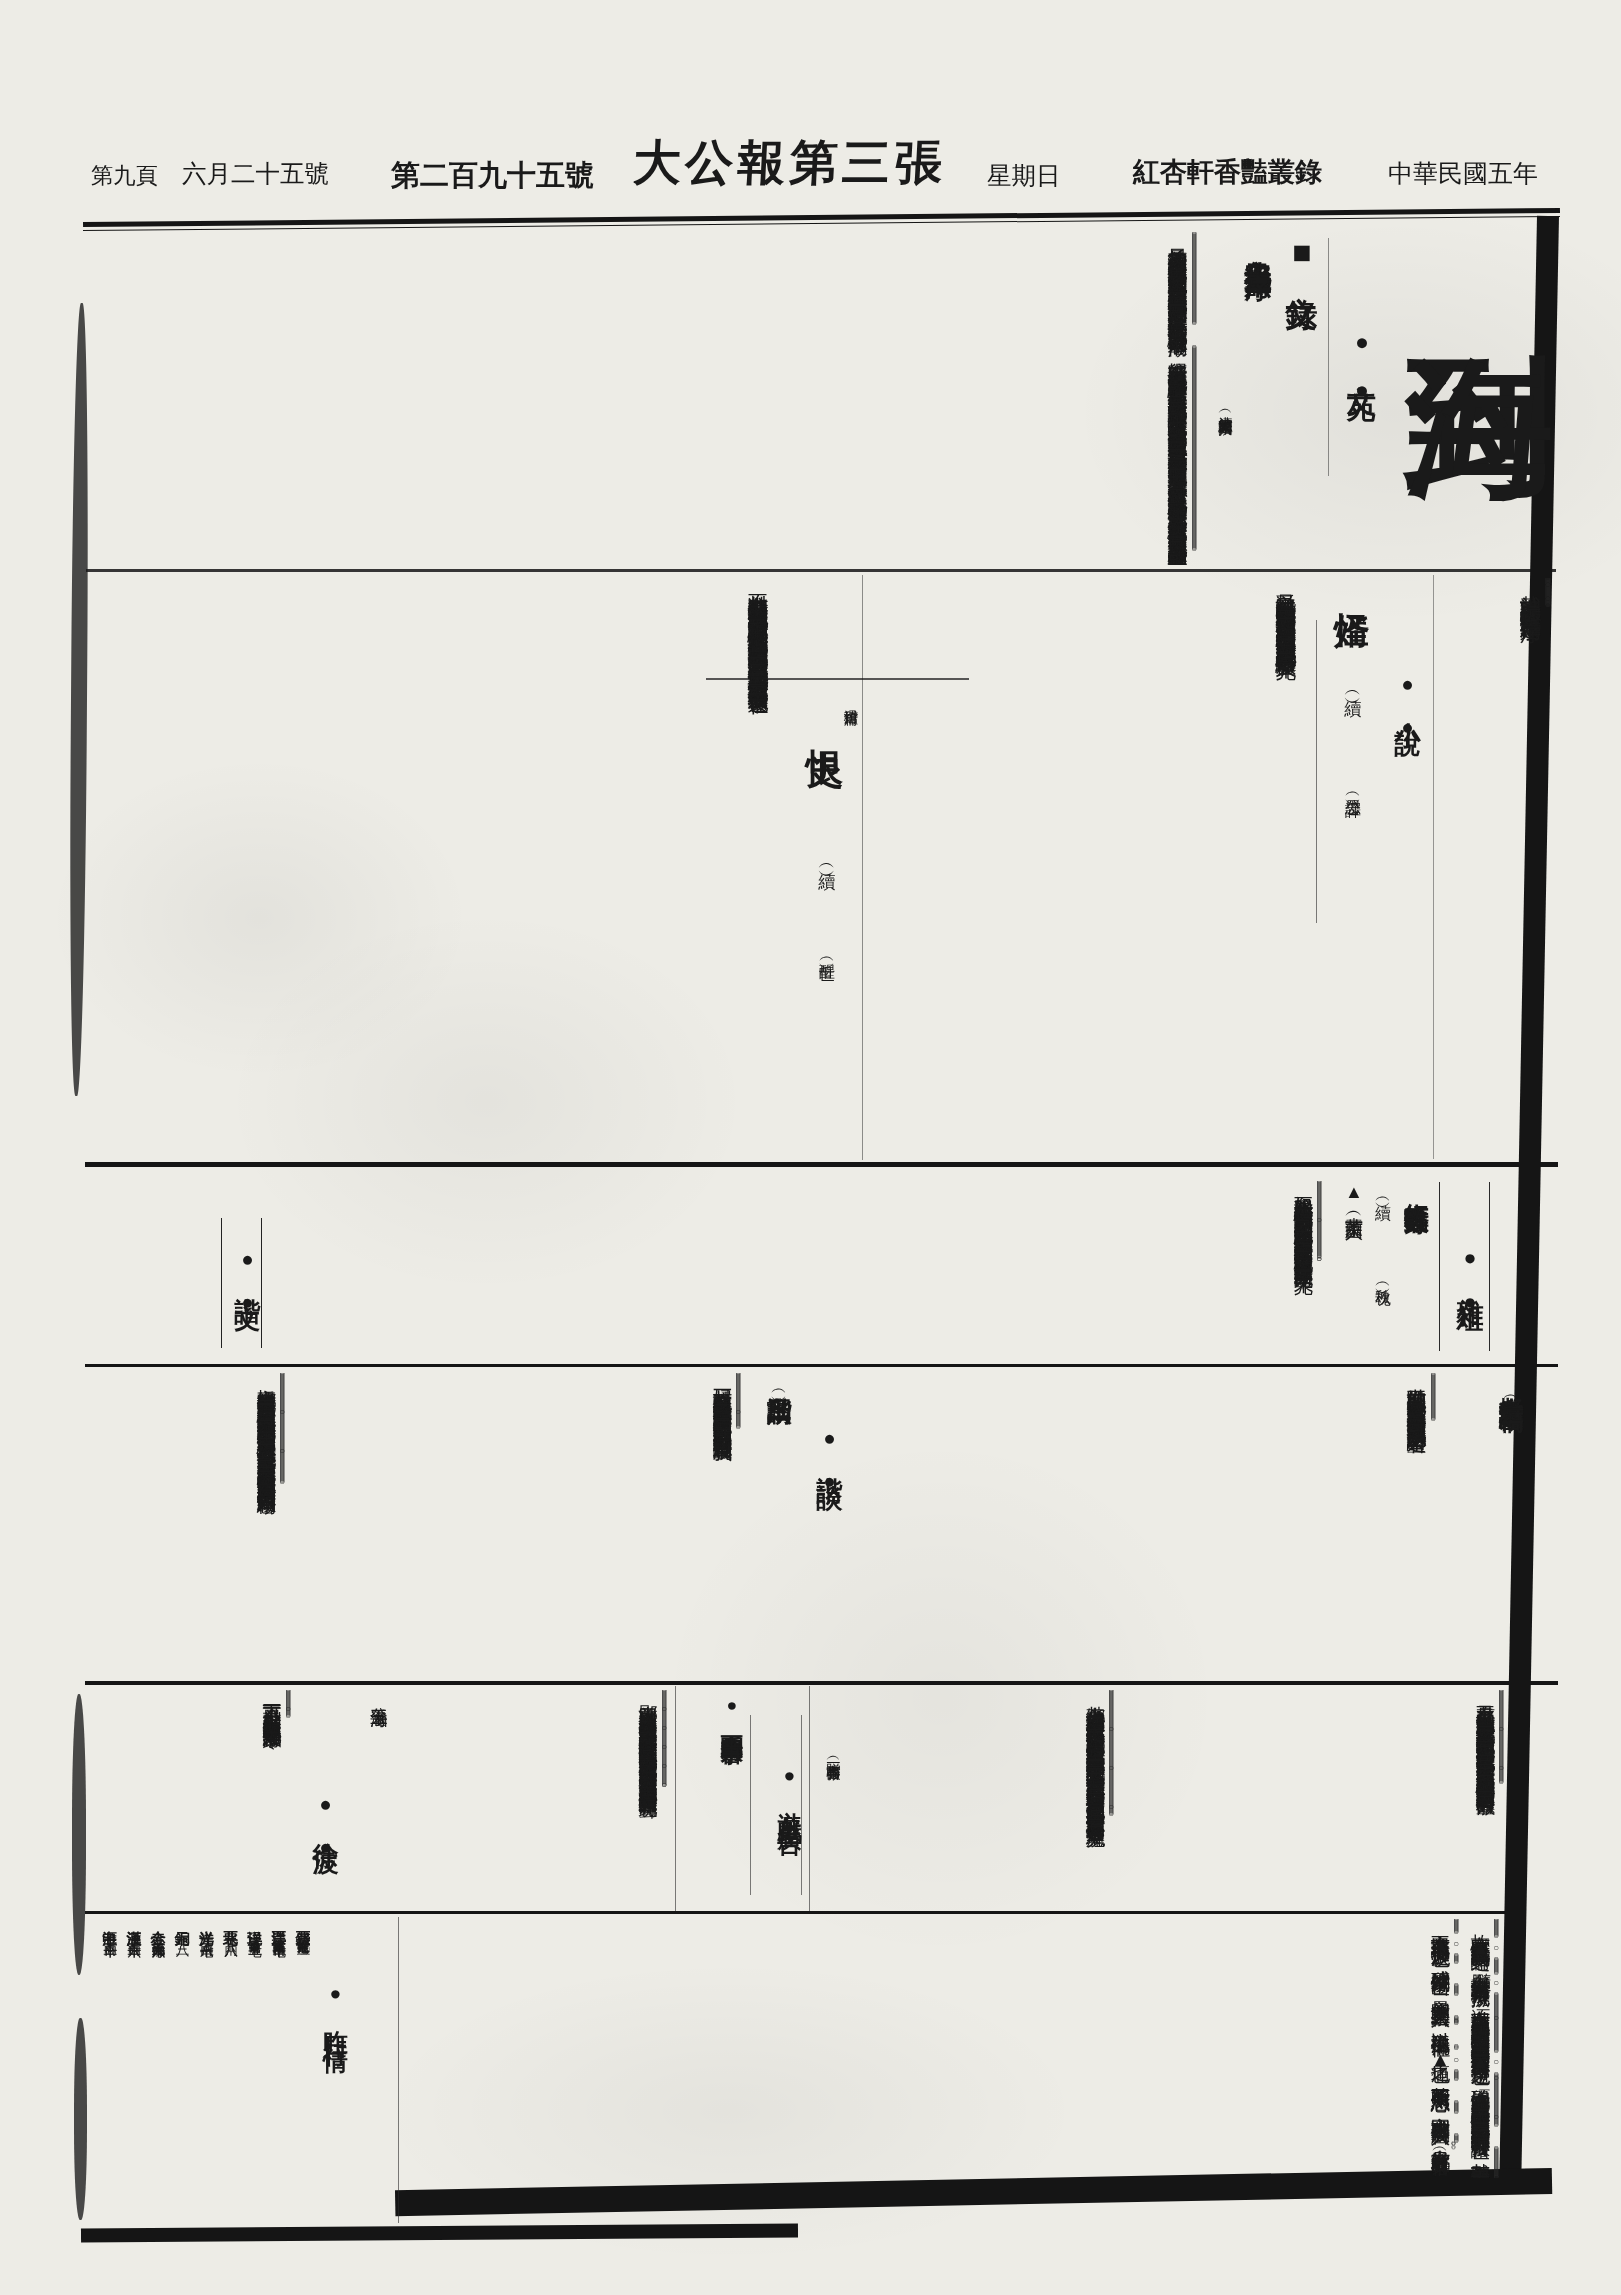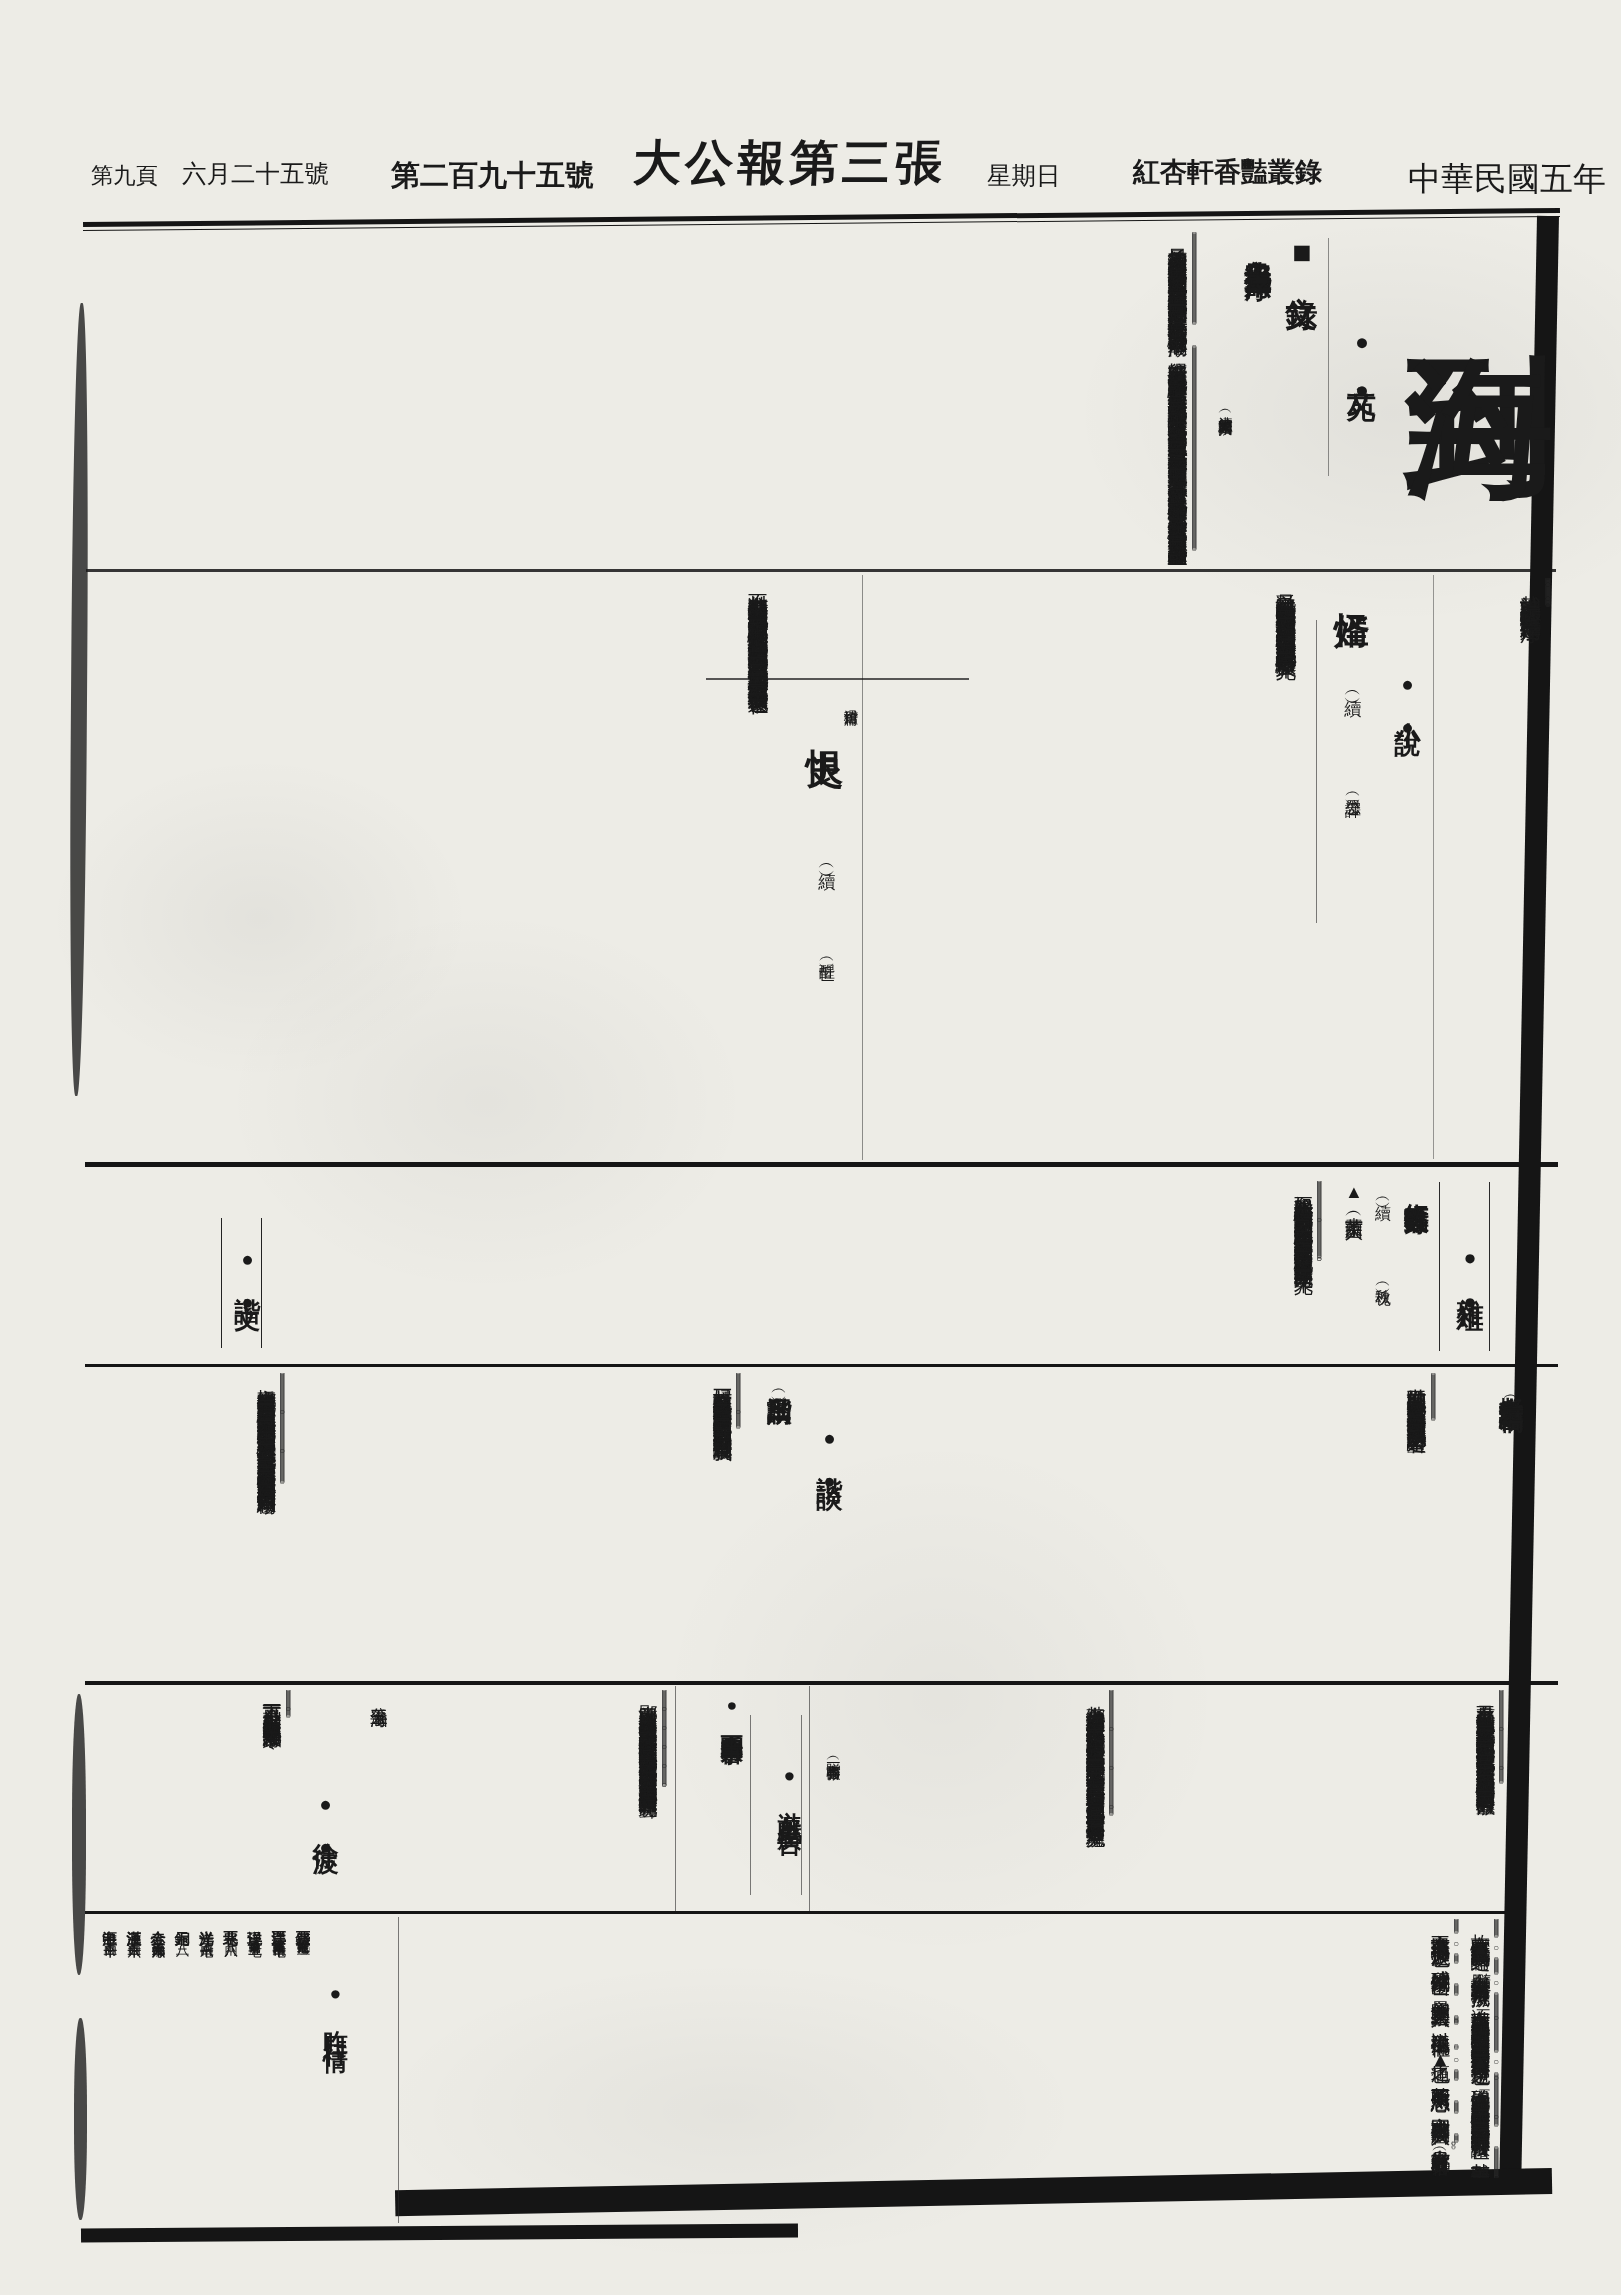--- a/index.html
+++ b/index.html
@@ -23,21 +23,21 @@
   .dot{font-size:.8em;}
   .smudge{position:absolute;background:rgba(25,25,25,.78);border-radius:45%;}
   .mh{position:absolute;white-space:nowrap;}
 </style>
 </head>
 <body>
 
 <div class="page">
 
   <header>
-    <span class="mh" style="left:1388px;top:157px;font-size:33px;margin-left:20px;">中華民國五年</span>
+    <span class="mh" style="left:1388px;top:157px;font-size:25px;">中華民國五年</span>
     <span class="mh" style="left:1133px;top:154px;font-size:27px;font-weight:bold;">紅杏軒香豔叢錄</span>
     <span class="mh" style="left:987px;top:159px;font-size:24.5px;">星期日</span>
     <span class="mh bold" style="left:633px;top:131px;font-size:48px;letter-spacing:4.3px;transform:skewX(-3deg);">大公報第三張</span>
     <span class="mh" style="left:391px;top:156px;font-size:29px;font-weight:bold;">第二百九十五號</span>
     <span class="mh" style="left:182px;top:157px;font-size:24.5px;">六月二十五號</span>
     <span class="mh" style="left:91px;top:161px;font-size:22.3px;">第九頁</span>
   </header>
 
   <div class="rule" style="left:83px;top:215px;width:1477px;height:5px;transform:rotate(-.55deg);"></div>
   <div class="rule" style="left:83px;top:223px;width:1477px;height:1.4px;transform:rotate(-.55deg);"></div>

